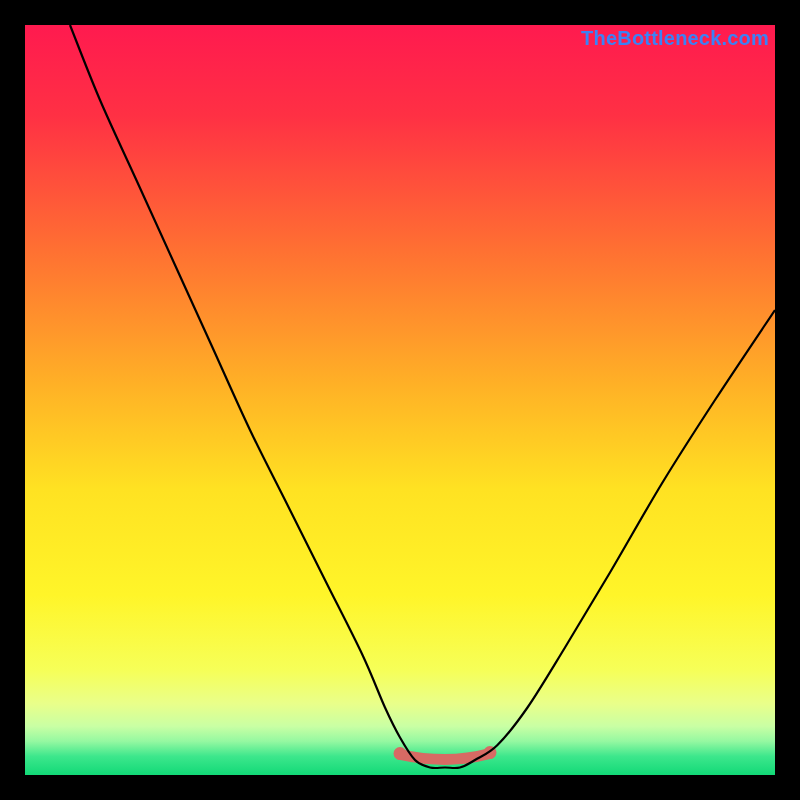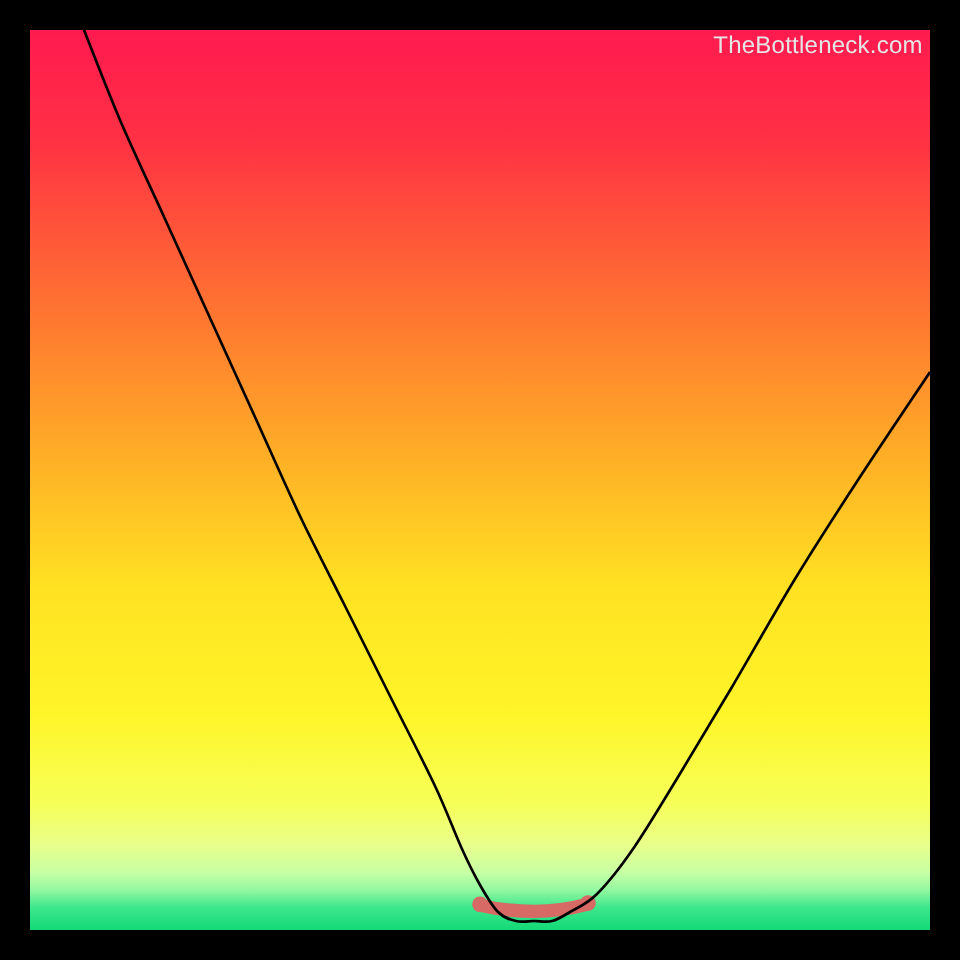--- a/index.html
+++ b/index.html
@@ -31,23 +31,23 @@
     position: absolute;
     left: 0;
     top: 0;
     width: 750px;
     height: 750px;
   }
   .watermark {
     position: absolute;
     top: 2px;
     right: 6px;
-    color: #e5e5e5;
+    color: #3b82f6;
     font-size: 20px;
-    font-weight: 400;
+    font-weight: 700;
     letter-spacing: 0.2px;
     user-select: none;
   }
   svg.curve {
     position: absolute;
     left: 0;
     top: 0;
     width: 750px;
     height: 750px;
   }

